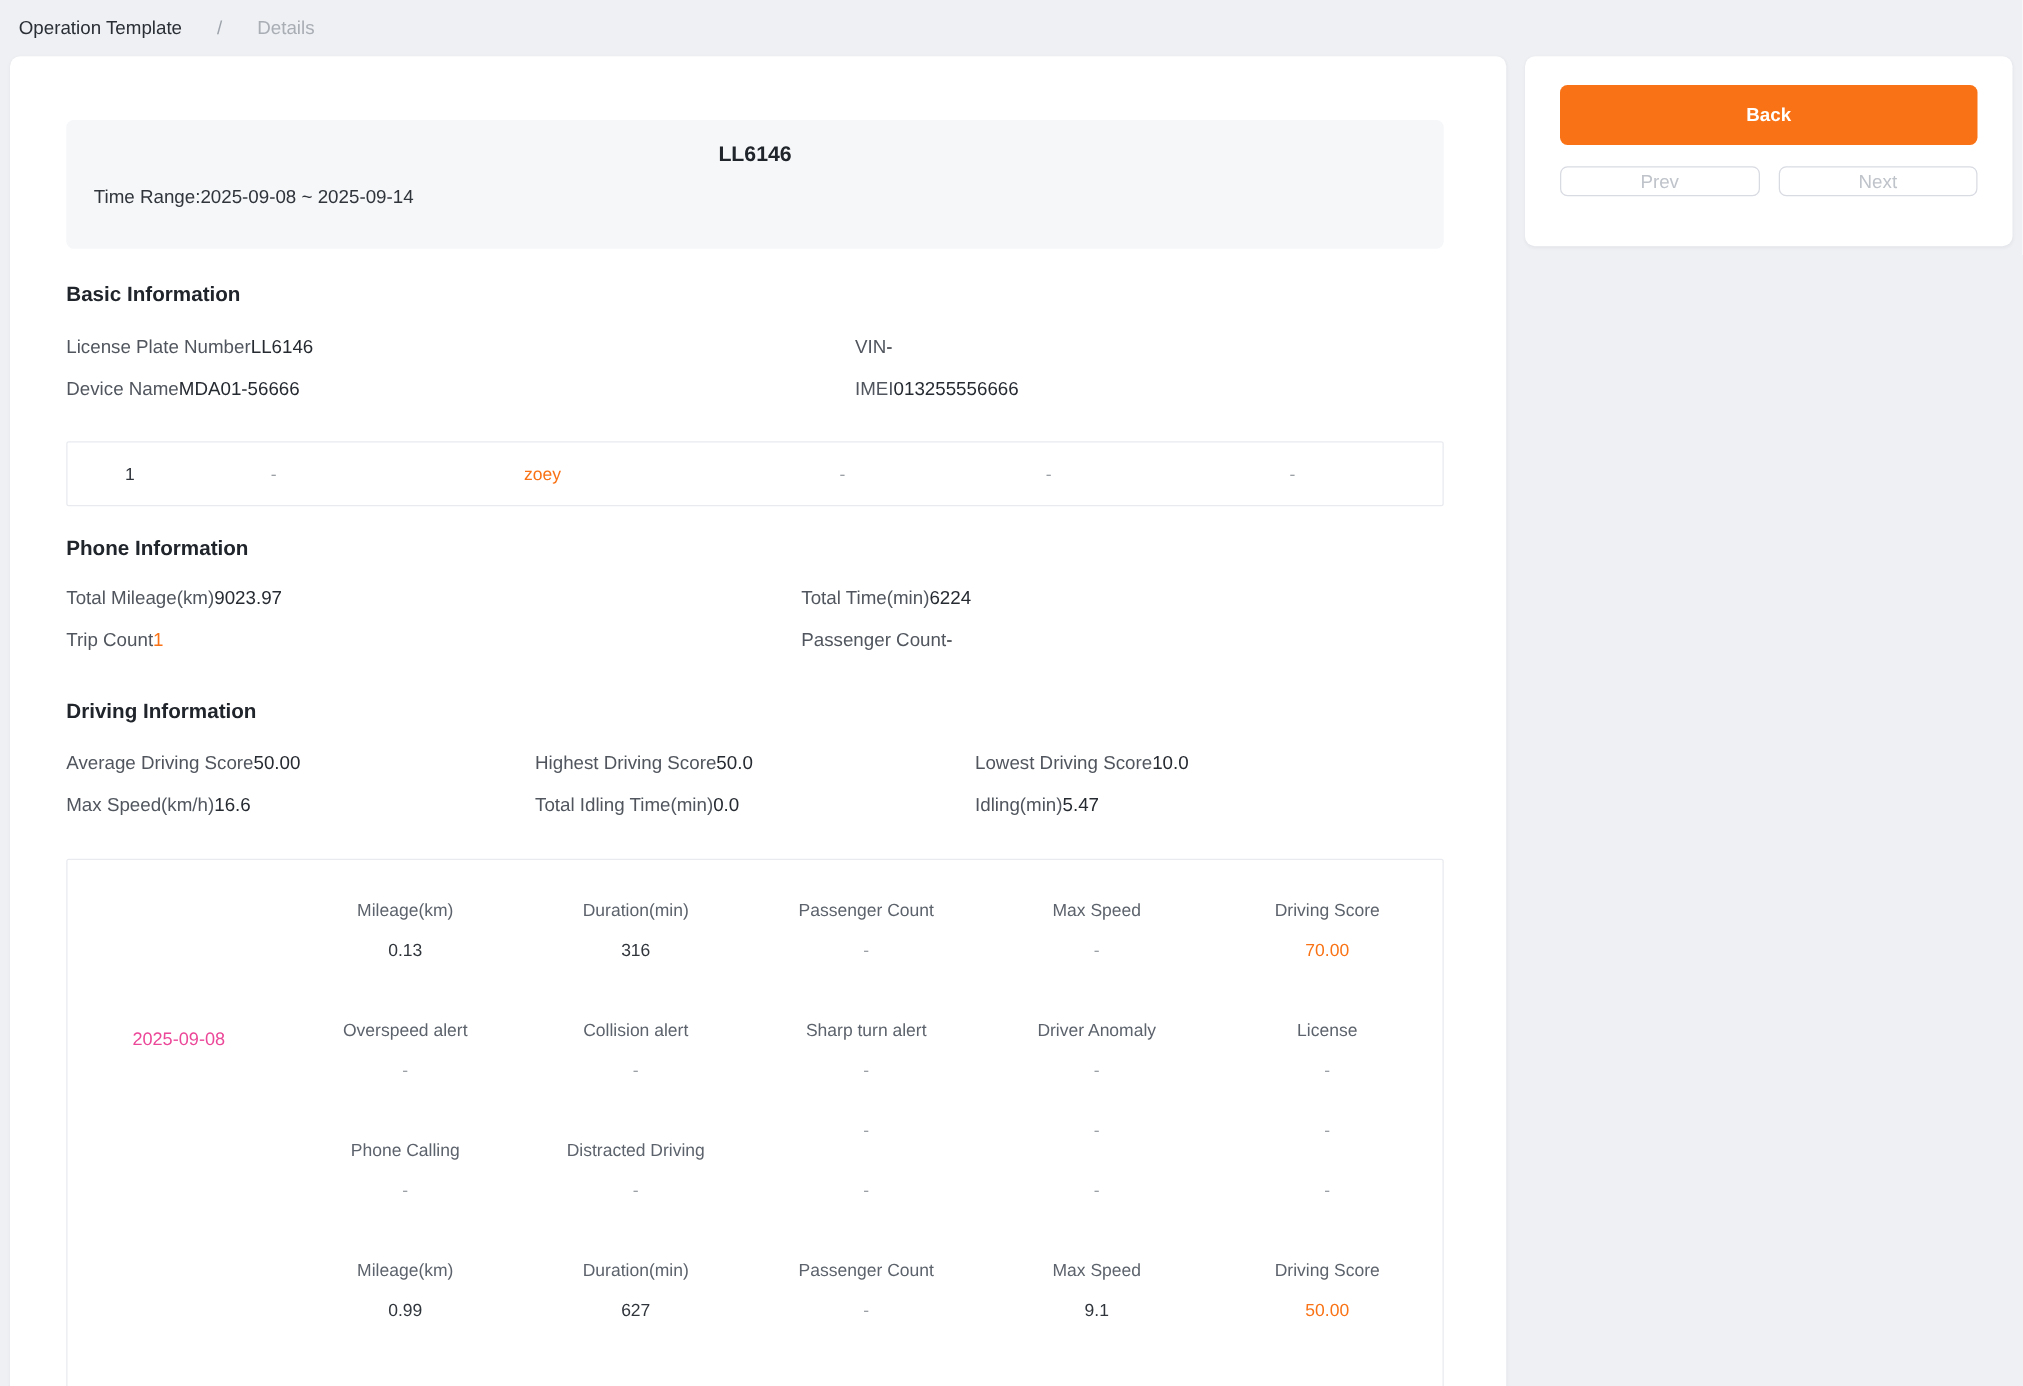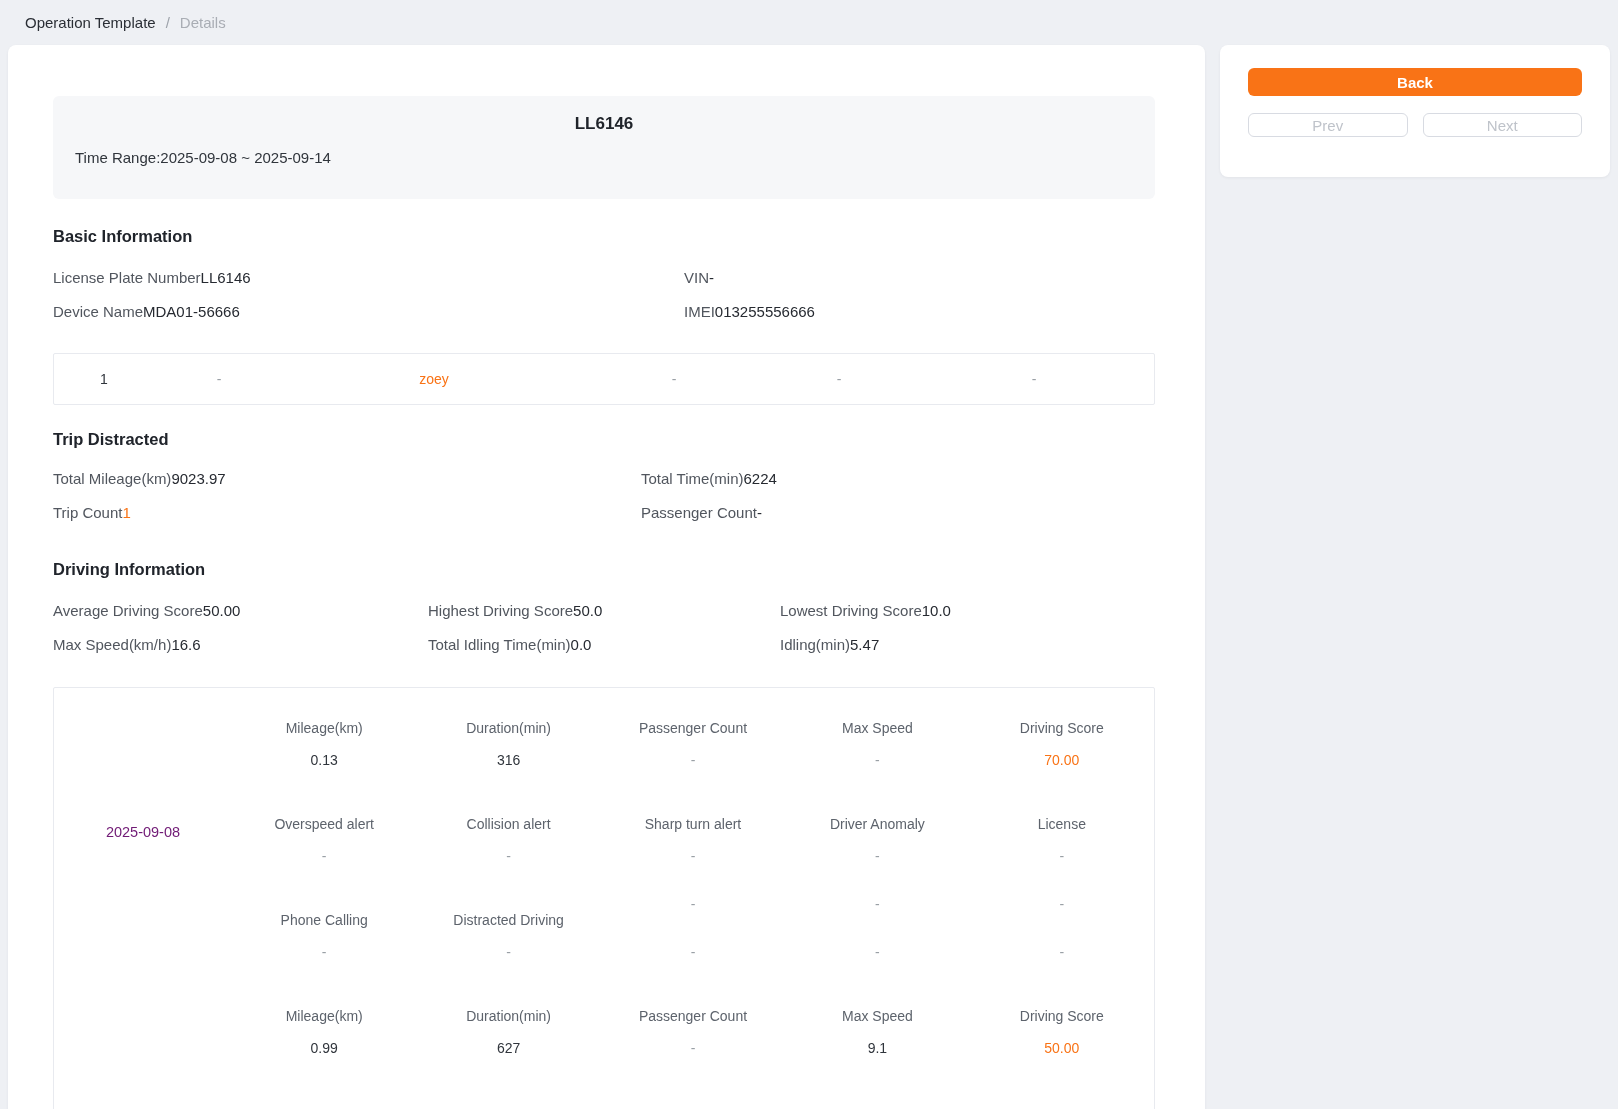--- a/index.html
+++ b/index.html
@@ -4,37 +4,37 @@
 <style>
   * { margin:0; padding:0; box-sizing:border-box; }
   html,body { width:1618px; height:1109px; overflow:hidden; }
   body {
     background:#eef0f4;
     font-family:"Liberation Sans", sans-serif;
     font-size:15px;
     color:#262a31;
   }
   
-  .breadcrumb { height:45px; display:flex; align-items:center; padding:0 25px; gap:10px; }
+  .breadcrumb { height:45px; display:flex; align-items:center; padding:0 15px; gap:28px; }
   .crumb-current { color:#2a2e35; }
   .crumb-sep { color:#9da2aa; }
   .crumb-muted { color:#a9adb4; }
 
   
   .layout { display:flex; align-items:flex-start; padding:0 8px; gap:15px; }
   .card {
     background:#fff; border-radius:8px;
     box-shadow:0 1px 3px rgba(28,36,54,.06);
   }
   .main-card { width:1197px; min-height:1200px; padding:51px 50px 60px 45px; }
   .side-panel { width:390px; padding:23px 28px 40px 28px; }
 
   
   .btn-back {
-    display:block; width:100%; height:28px; border:none; border-radius:6px;
+    display:block; width:100%; height:48px; border:none; border-radius:6px;
     background:#f97316; color:#fff; font-family:inherit;
     font-size:15px; font-weight:700; cursor:pointer;
   }
   .btn-row { display:flex; gap:15px; margin-top:17px; }
   .btn-ghost {
     flex:1; height:24px; background:#fff; border:1px solid #d8dbe2; border-radius:6px;
     color:#bfc3ca; font-family:inherit; font-size:15px; cursor:default;
   }
 
   
@@ -76,21 +76,21 @@
     margin-top:26px; border:1px solid #e8eaef; border-radius:2px;
     padding-bottom:80px;
   }
   .day-group {
     display:grid; grid-template-columns:178px repeat(5,1fr);
     grid-auto-rows:48px; align-items:center;
   }
   .day-group .date-cell {
     grid-row:1 / span 6; align-self:stretch;
     display:flex; align-items:center; justify-content:center;
-    font-size:14.5px; color:#701a75;
+    font-size:14.5px; color:#ec4899;
   }
   .day-group.short .date-cell { grid-row:1 / span 2; }
   .day-group .cell { text-align:center; font-size:14px; line-height:18px; }
 </style>
 </head>
 <body>
 
 <div class="breadcrumb">
   <span class="crumb-current">Operation Template</span>
   <span class="crumb-sep">/</span>
@@ -128,21 +128,21 @@
 
     <div class="driver-table">
       <div class="cell t-value">1</div>
       <div class="cell t-dash">-</div>
       <div class="cell driver-link">zoey</div>
       <div class="cell t-dash">-</div>
       <div class="cell t-dash">-</div>
       <div class="cell t-dash">-</div>
     </div>
 
-    <h3 class="section-title mt-trip">Trip Distracted</h3>
+    <h3 class="section-title mt-trip">Phone Information</h3>
     <div class="info-grid grid-trip">
       <div class="field">
         <span class="lbl">Total Mileage(km)</span>
         <span class="val">9023.97</span>
       </div>
       <div class="field">
         <span class="lbl">Total Time(min)</span>
         <span class="val">6224</span>
       </div>
       <div class="field">

